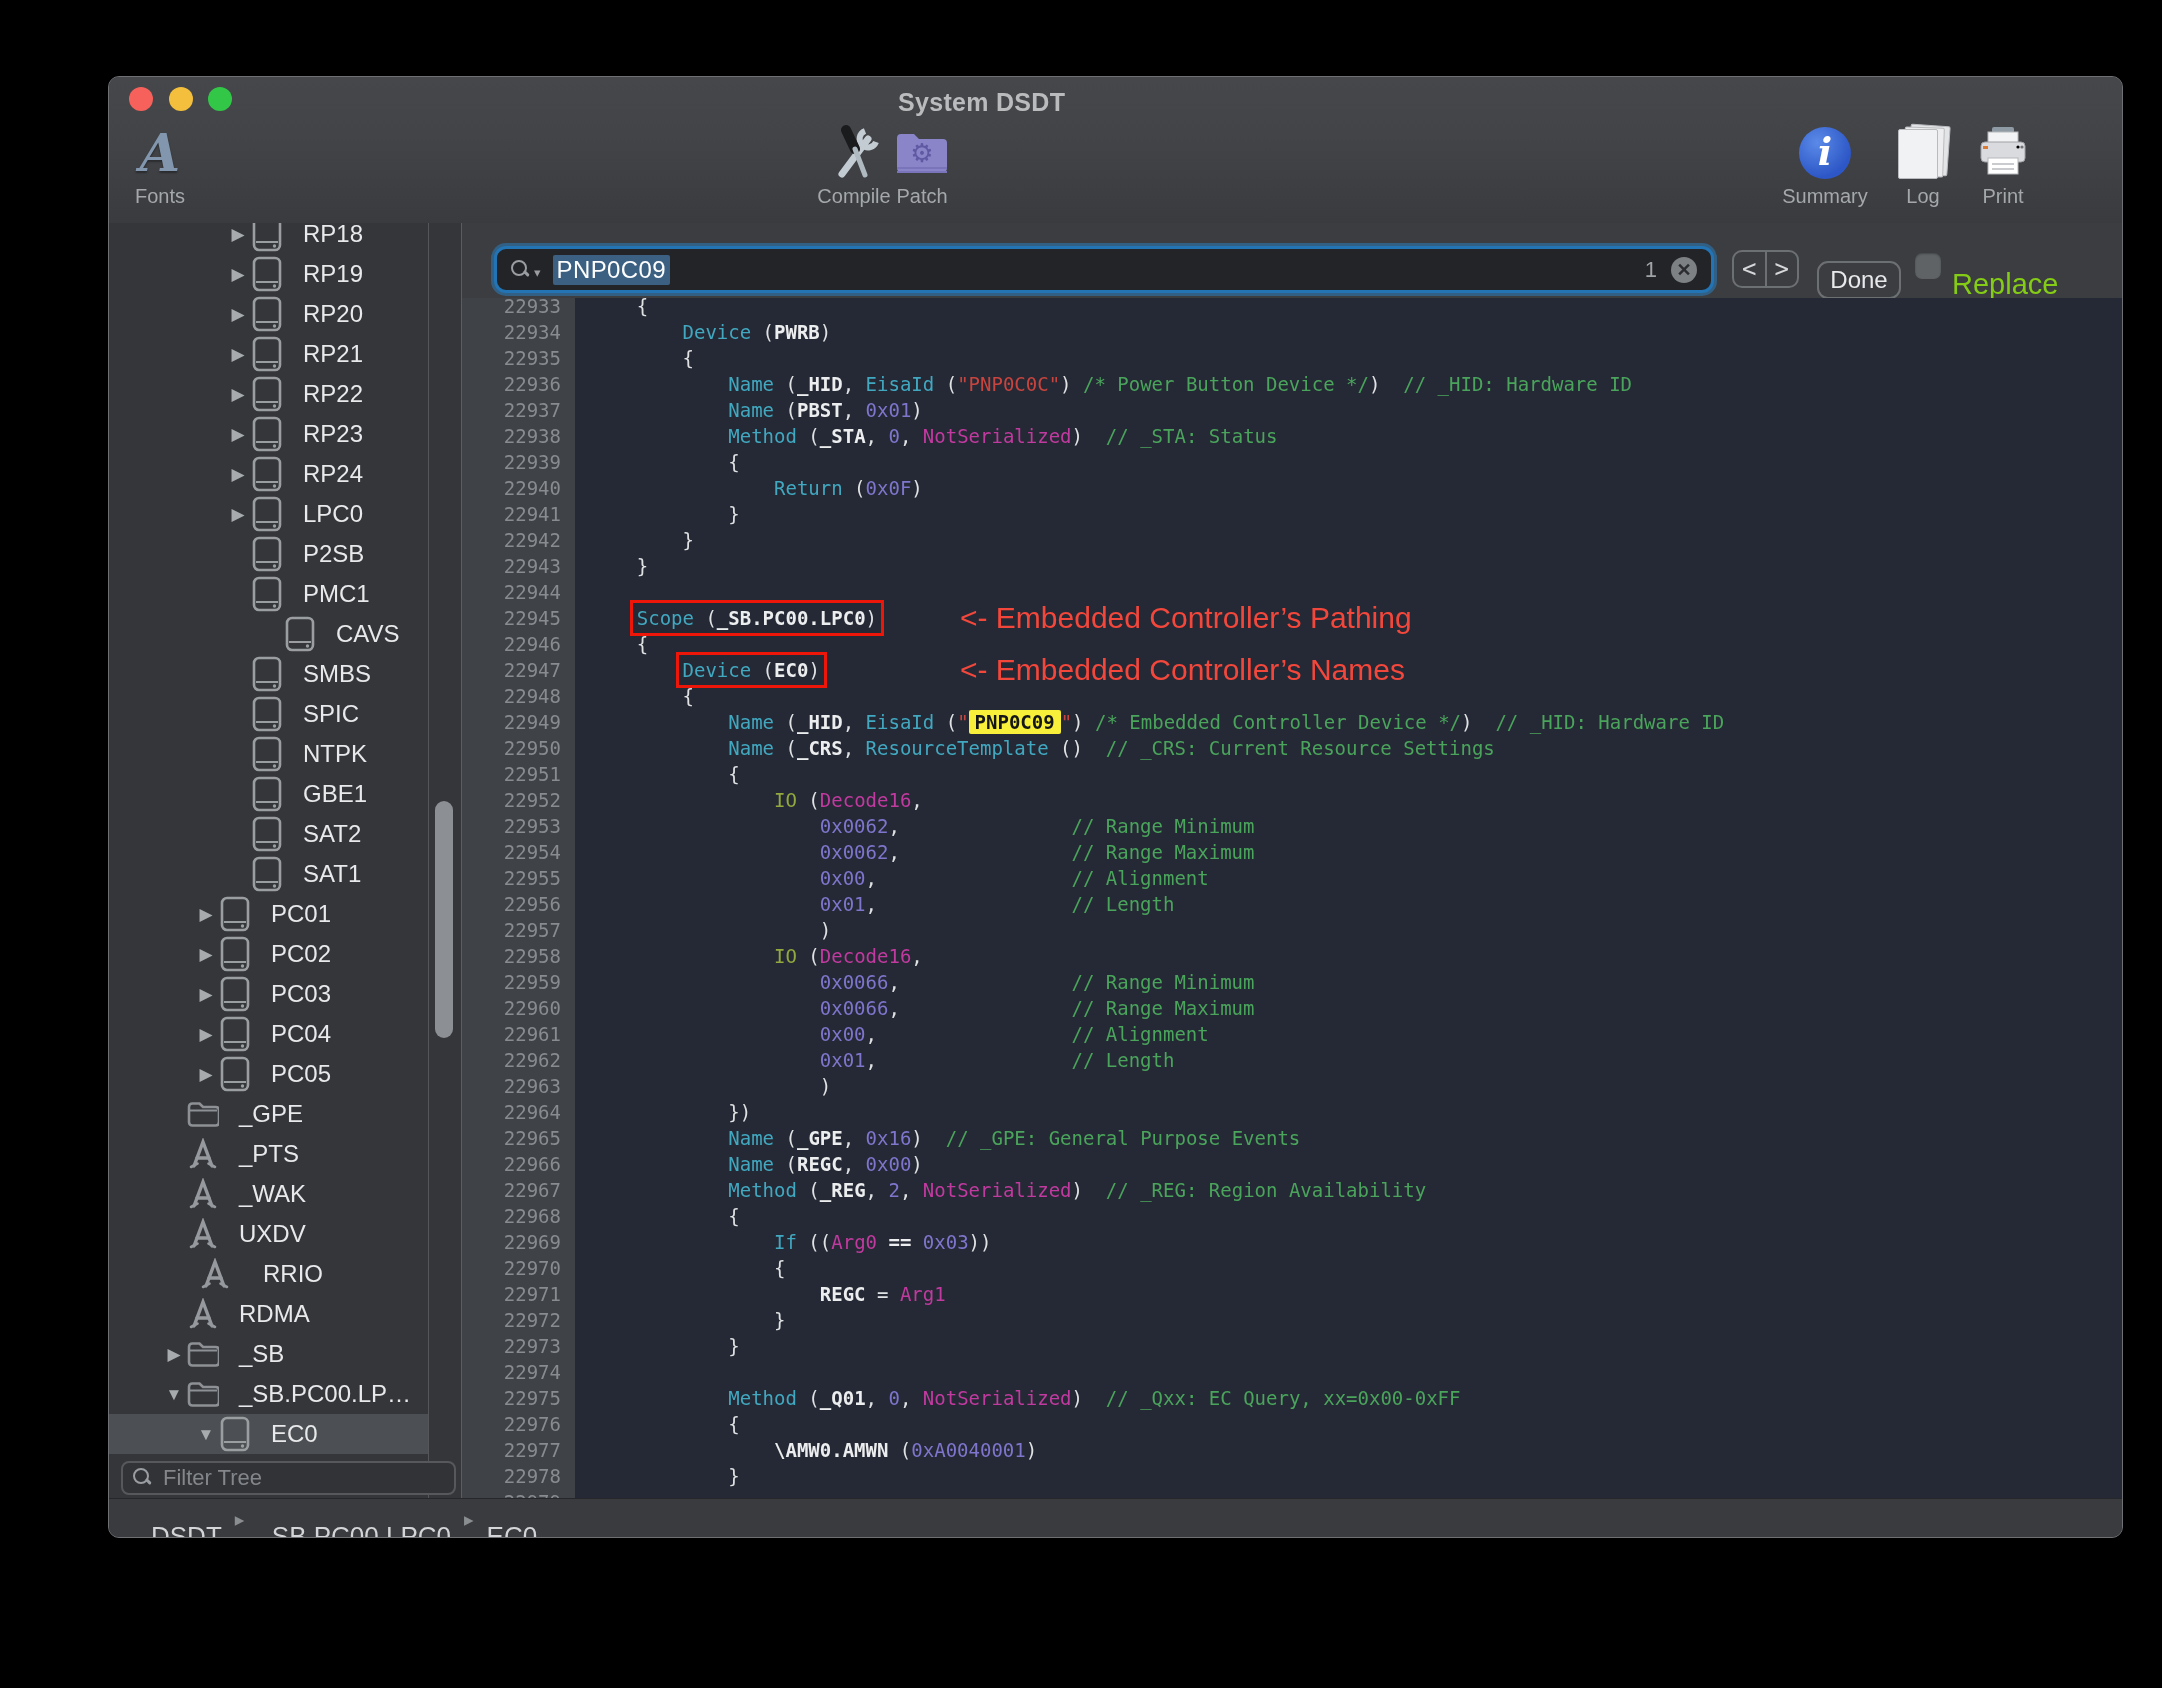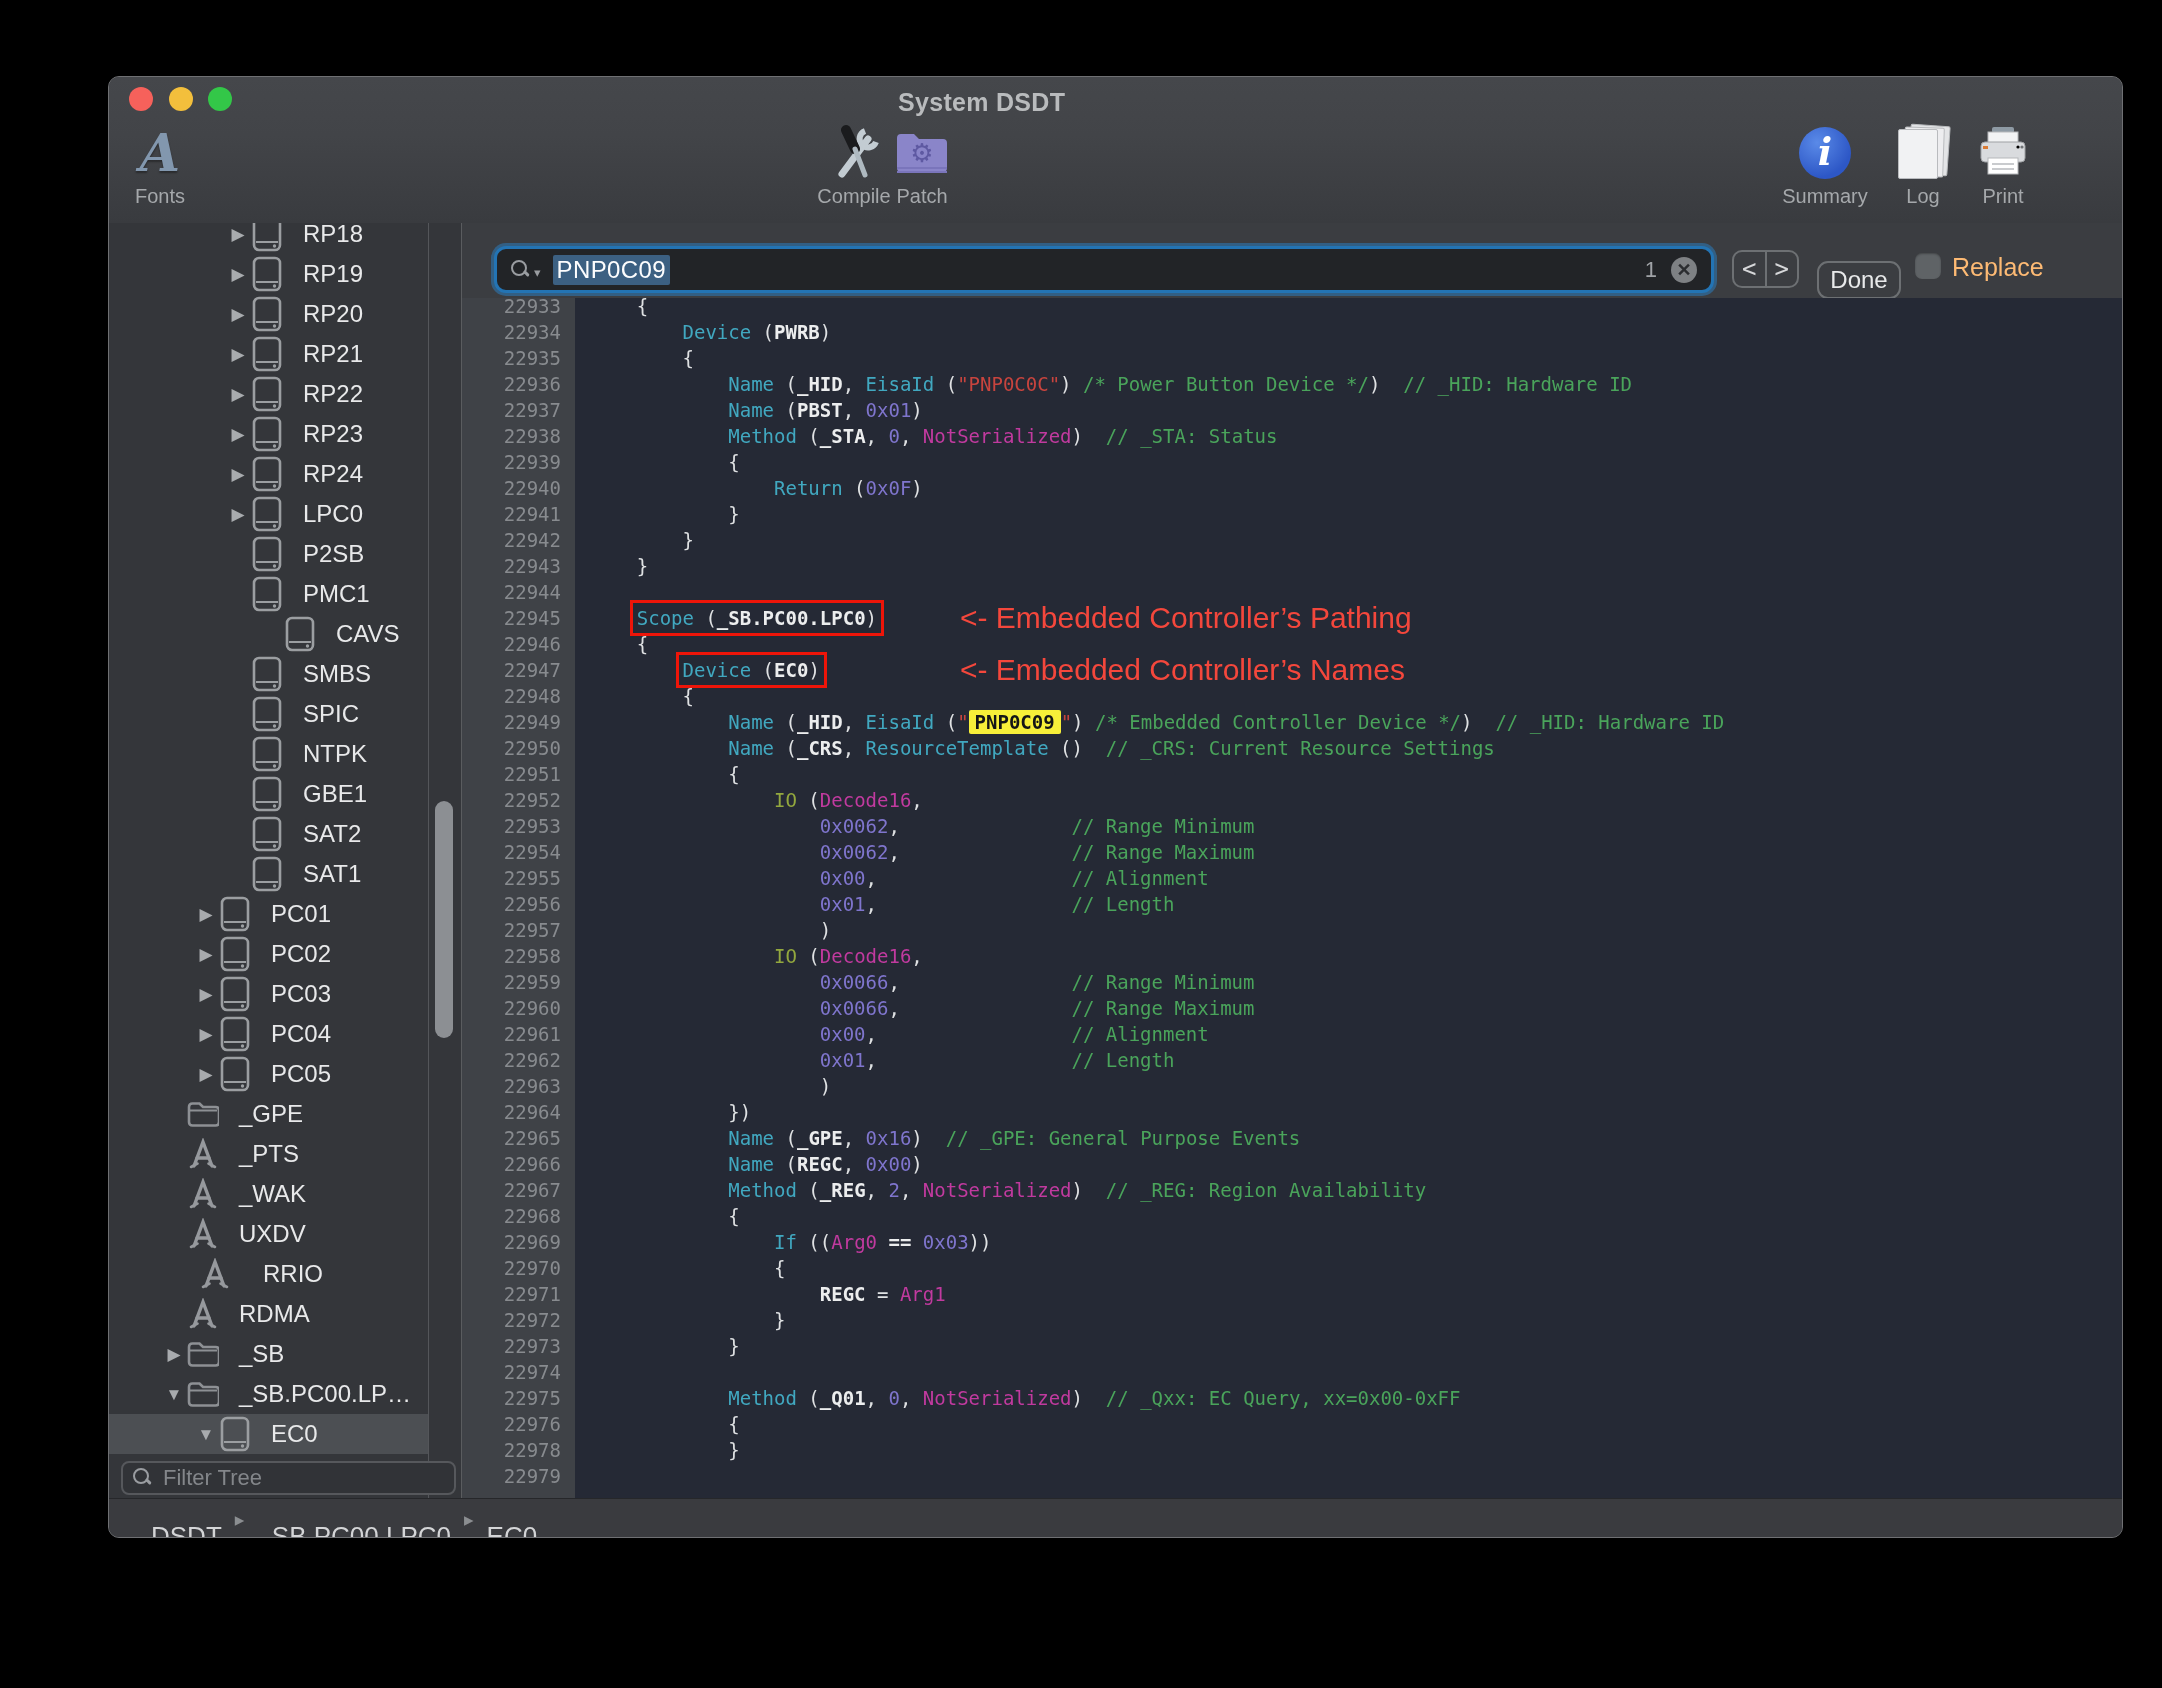--- a/index.html
+++ b/index.html
@@ -65,21 +65,21 @@
   .navseg{position:absolute;left:1270px;top:27px;width:67px;height:38px;box-sizing:border-box;
     border:2px solid #6d7073;border-radius:10px;display:flex;}
   .navseg span{flex:1;display:flex;align-items:center;justify-content:center;
     font-size:24px;color:#d6d7d9;font-family:"DejaVu Sans Mono",monospace;}
   .navseg span:first-child{border-right:2px solid #6d7073;}
   .donebtn{position:absolute;left:1355px;top:27px;width:84px;height:38px;box-sizing:border-box;
     border:2px solid #6d7073;border-radius:11px;display:flex;align-items:center;justify-content:center;
     font-size:24px;color:#e8e9ea;margin-top:11px;}
   .cbox{position:absolute;left:1453px;top:30px;width:26px;height:26px;border-radius:7px;
     background:#5f6366;box-shadow:inset 0 1px 2px rgba(0,0,0,.3);}
-  .cblabel{position:absolute;left:1490px;top:25px;font-size:25px;color:#fdba74;line-height:38px;}
+  .cblabel{position:absolute;left:1490px;top:42px;font-size:29px;color:#84cc16;line-height:38px;}
   
   .codearea{position:absolute;left:0;top:75px;right:0;bottom:0;background:#252935;overflow:hidden;}
   .gutterbg{position:absolute;left:0;top:0;bottom:0;width:113px;background:#3f4247;}
   .codelines{position:relative;margin-top:-5px;}
   .line{display:flex;height:26px;font-family:"DejaVu Sans Mono",monospace;font-size:19px;line-height:26px;}
   .ln{width:113px;flex:none;text-align:right;padding-right:14px;box-sizing:border-box;
     color:#888b8f;background:#3f4247;}
   .cd{flex:1;padding-left:16px;white-space:pre;color:#dfe1e3;}
   .sg-k{color:#41a8c0;}
   .sg-n{color:#ecedee;font-weight:bold;}
@@ -725,20 +725,24 @@
               </div>
               <div class="line">
                 <span class="ln">22975</span>
                 <span class="cd"><span class="sg-p">            </span><span class="sg-k">Method</span><span class="sg-p"> (</span><span class="sg-n">_Q01</span><span class="sg-p">, </span><span class="sg-d">0</span><span class="sg-p">, </span><span class="sg-m">NotSerialized</span><span class="sg-p">)  </span><span class="sg-c">// _Qxx: EC Query, xx=0x00-0xFF</span></span>
               </div>
               <div class="line">
                 <span class="ln">22976</span>
                 <span class="cd"><span class="sg-p">            {</span></span>
               </div>
               <div class="line">
+                <span class="ln">22977</span>
+                <span class="cd"><span class="sg-p">                </span><span class="sg-n">\AMW0.AMWN</span><span class="sg-p"> (</span><span class="sg-d">0xA0040001</span><span class="sg-p">)</span></span>
+              </div>
+              <div class="line">
                 <span class="ln">22978</span>
                 <span class="cd"><span class="sg-p">            }</span></span>
               </div>
               <div class="line">
                 <span class="ln">22979</span>
                 <span class="cd"></span>
               </div>
             </div>
           <div class="annot" style="top:355px;">&lt;- Embedded Controller’s Names</div>
           <div class="annot" style="top:303px;">&lt;- Embedded Controller’s Pathing</div>

